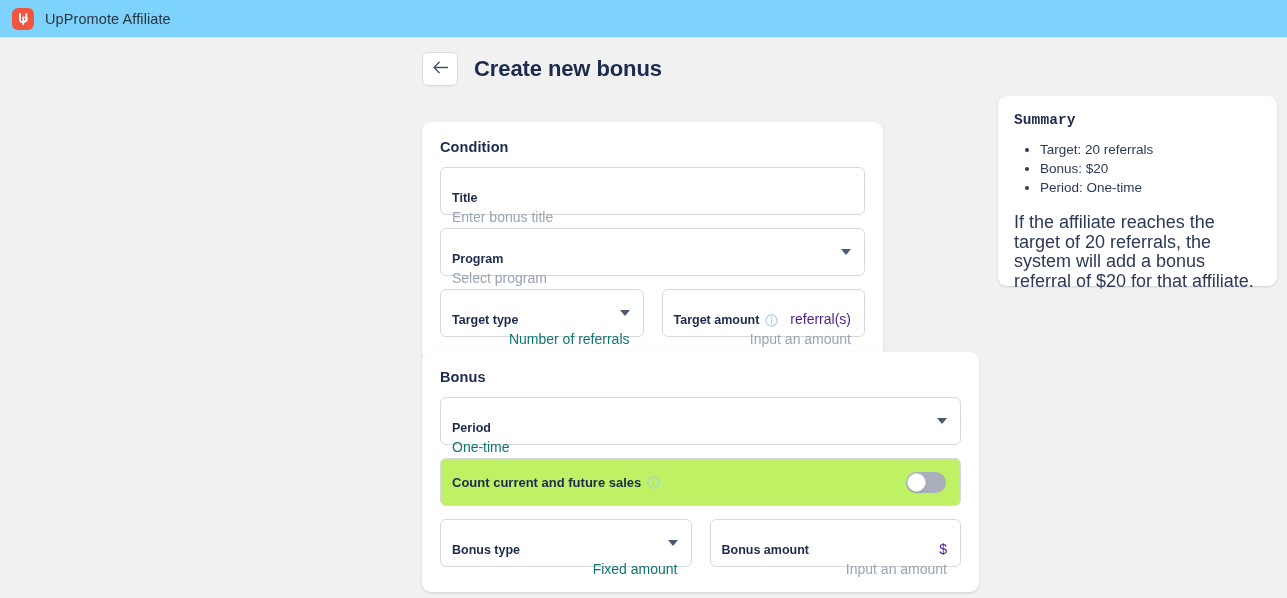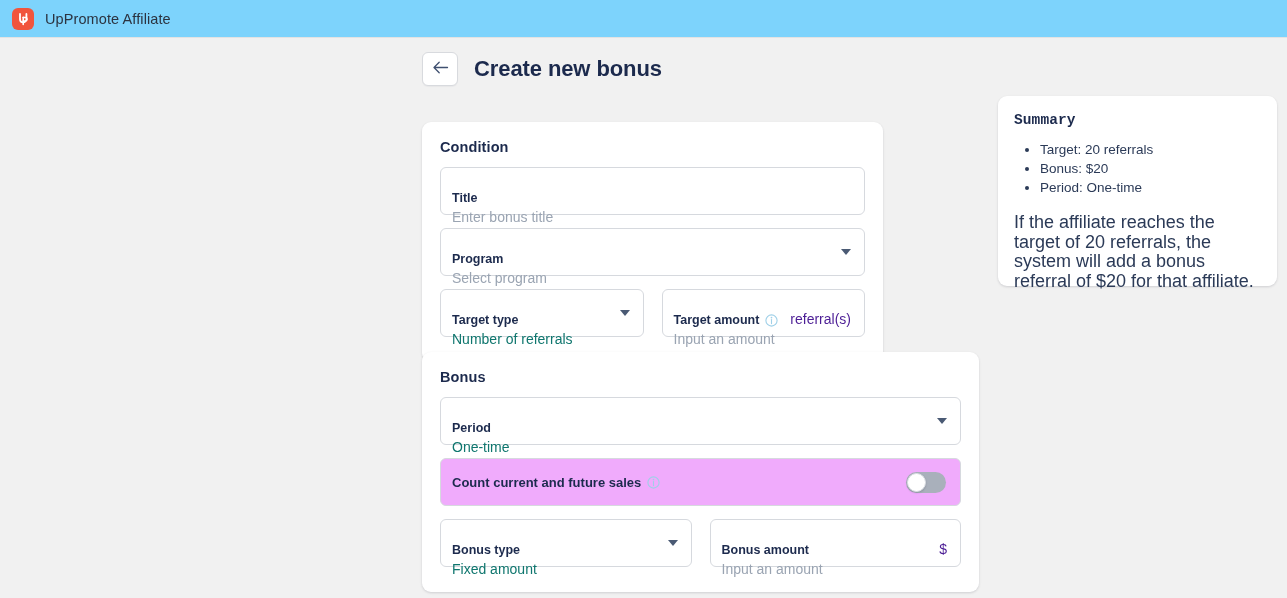--- a/index.html
+++ b/index.html
@@ -134,21 +134,21 @@
     line-height: 20px;
     margin-top: 1px;
   }
   .field-value.placeholder { color: #9aa4b2; }
 
   .field-row {
     display: flex;
     gap: 18px;
     padding: 0 18px;
   }
-  .field-row .field { flex: 1; margin-bottom: 0; }
+  .field-row .field { flex: 1; margin-bottom: 0; text-align: right; }
 
   .caret {
     position: absolute;
     right: 13px;
     top: 50%;
     margin-top: -3px;
     width: 0; height: 0;
     border-left: 5.5px solid transparent;
     border-right: 5.5px solid transparent;
     border-top: 6px solid #4a5a74;
@@ -161,21 +161,21 @@
     color: #4c1d95;
     line-height: 20px;
   }
   .info-icon { display: inline-flex; vertical-align: middle; }
 
   
   .toggle-field {
     position: relative;
     border: 1px solid #d6d9de;
     border-radius: 6px;
-    background: #f0abfc;
+    background: #bef264;
     box-sizing: border-box;
     height: 48px;
     margin: 0 18px 13px 18px;
     display: flex;
     align-items: center;
     justify-content: space-between;
     padding: 0 14px 0 11px;
   }
   .toggle-label {
     font-size: 13px;

